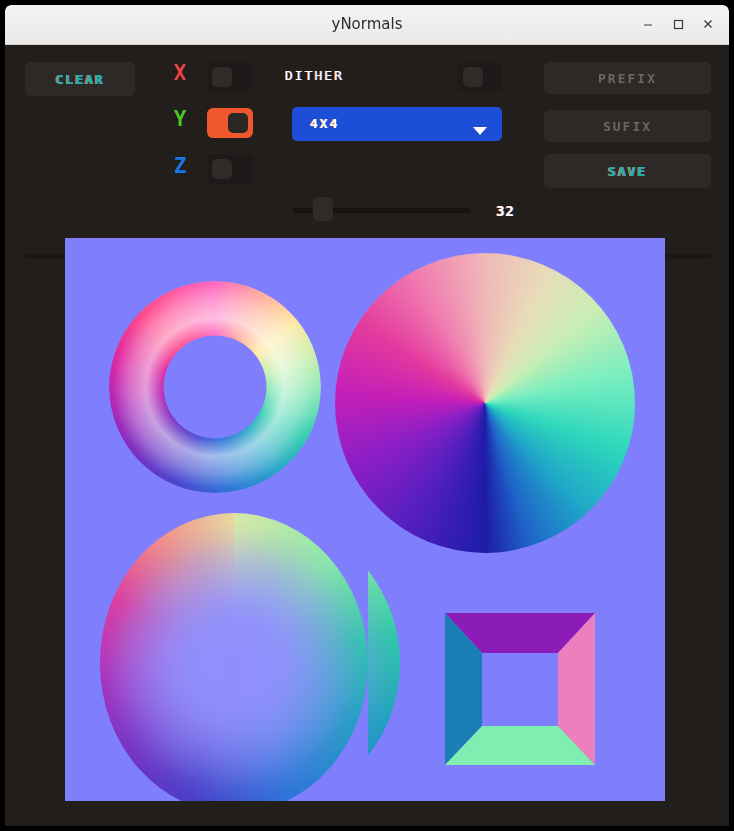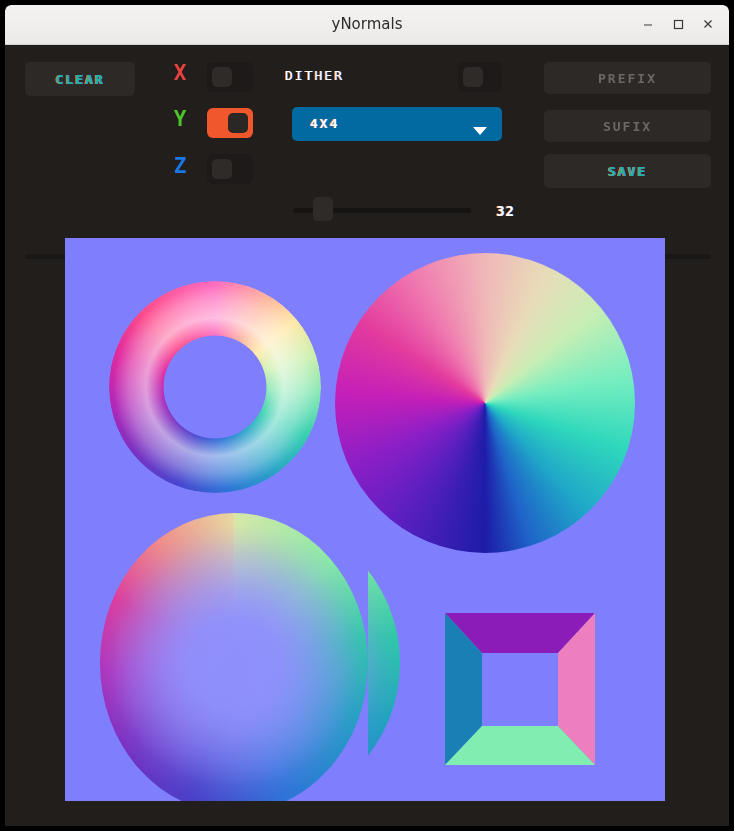--- a/index.html
+++ b/index.html
@@ -82,21 +82,21 @@
   .label-dither{
     position:absolute;left:280px;top:23px;
     color:#fff;font-size:13px;font-weight:normal;letter-spacing:2px;
     font-family:"DejaVu Sans Mono","Liberation Mono",monospace;
     text-shadow:-0.8px 0 rgba(255,140,60,.85), 0.8px 0 rgba(80,140,255,.85);
   }
 
   
   .dropdown{
     position:absolute;left:287px;top:62px;width:210px;height:34px;
-    background:#0369a1;border-radius:5px;cursor:pointer;
+    background:#1d4ed8;border-radius:5px;cursor:pointer;
   }
   .dropdown .dd-value{
     position:absolute;left:18px;top:0;line-height:34px;
     color:#fff;font-size:13px;font-weight:bold;letter-spacing:2px;
     text-shadow:-0.8px 0 rgba(255,140,60,.85), 0.8px 0 rgba(80,140,255,.85);
   }
   .dropdown .chev{position:absolute;right:14px;top:14px;}
 
   
   .slider-sm{position:absolute;left:288px;top:161px;width:178px;height:8px;}

